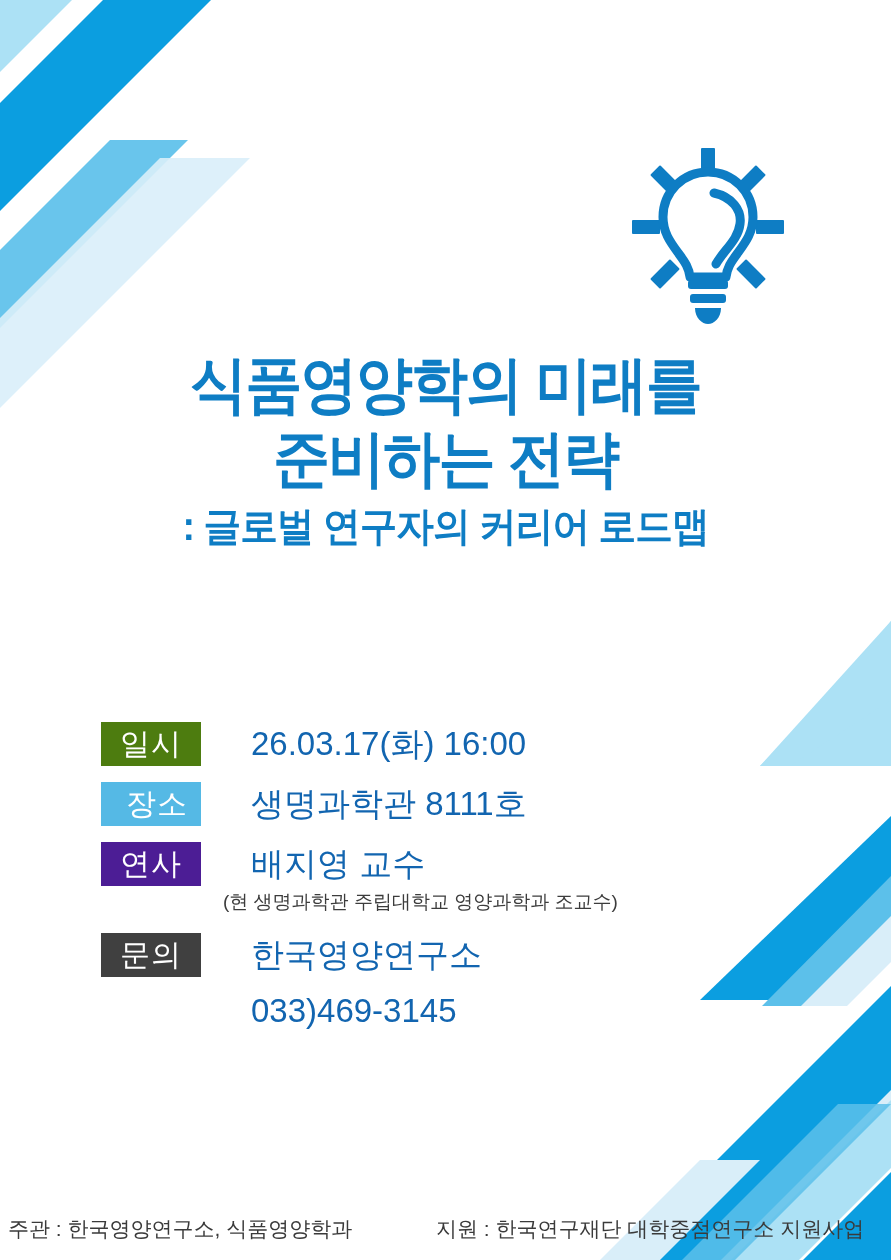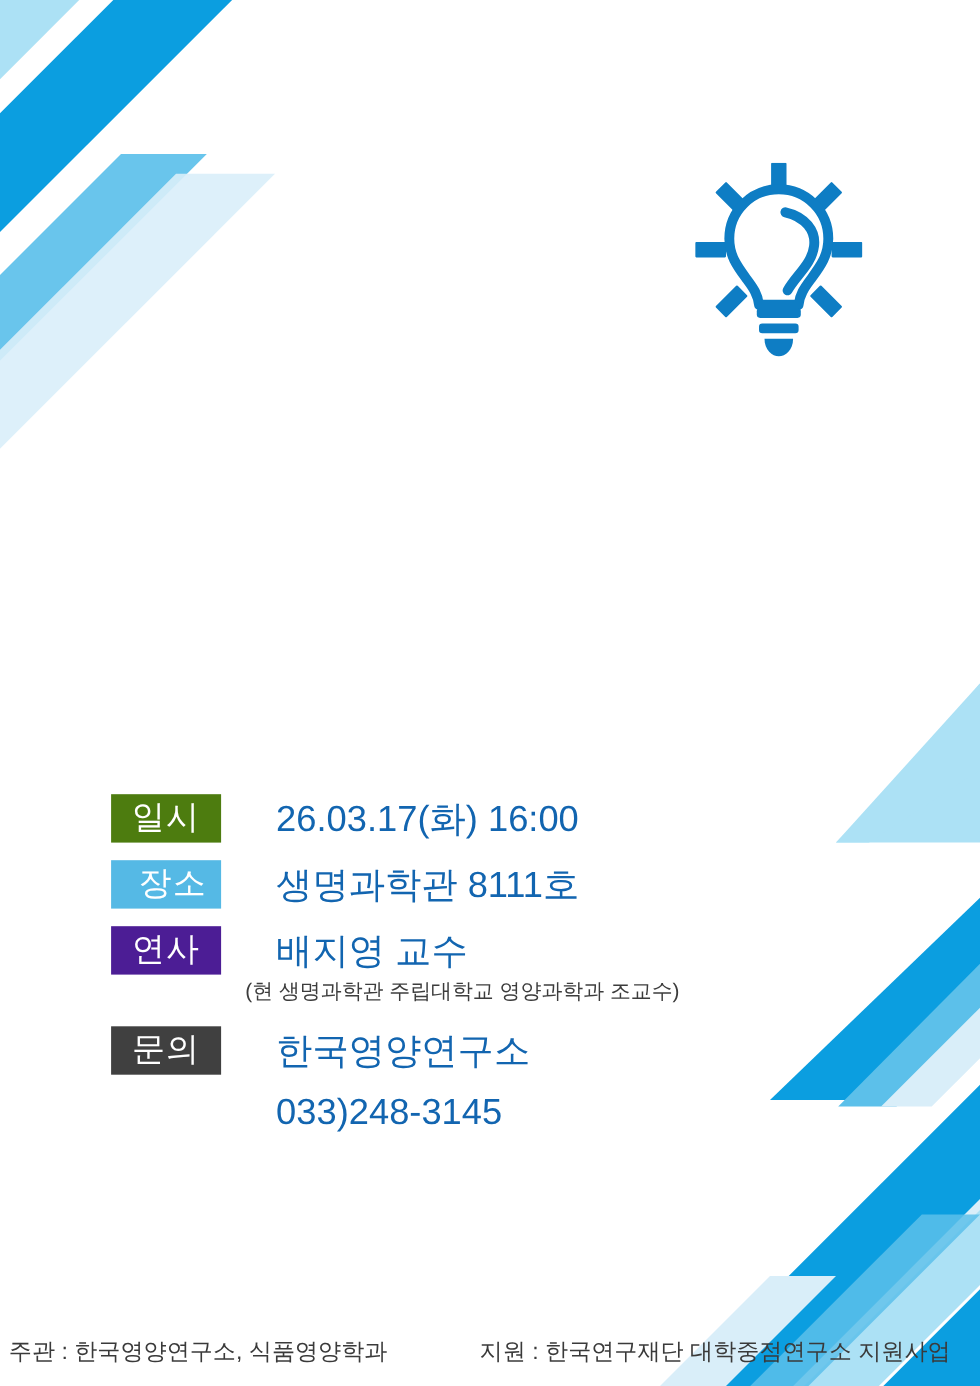--- a/index.html
+++ b/index.html
@@ -179,20 +179,25 @@
       <path d="M76 24 C51 24 31 44 31 69 C31 85 39 95 47 106 C53 114 57 120 58 129 L94 129 C95 120 99 114 105 106 C113 95 121 85 121 69 C121 44 101 24 76 24 Z" fill="none" stroke="#0e7dc4" stroke-width="9" stroke-linejoin="round"></path>
 
       <path d="M82 45 C100 49 110 62 108 76 C106 92 92 102 84 116" fill="none" stroke="#0e7dc4" stroke-width="9" stroke-linecap="round"></path>
 
       <rect x="56" y="132" width="40" height="9" rx="3" fill="#0e7dc4"></rect>
       <rect x="58" y="146" width="36" height="9" rx="3" fill="#0e7dc4"></rect>
       <path d="M63 160 L89 160 C89 170 82 176 76 176 C70 176 63 170 63 160 Z" fill="#0e7dc4"></path>
     </svg>
   </div>
 
+  <div id="title-block">
+    <div class="title-line" style="color: rgb(14, 125, 196);">식품영양학의 미래를</div>
+    <div class="title-line" style="color: rgb(14, 125, 196);">준비하는 전략</div>
+    <div class="subtitle-line" style="color: rgb(14, 125, 196);">: 글로벌 연구자의 커리어 로드맵</div>
+  </div>
 
   <div id="info-block">
 
     <div class="info-row">
       <div class="info-label" style="background: #4d7c0f;">일시</div>
       <div class="info-values">
         <div class="info-value" style="color: rgb(18, 101, 176);">26.03.17(화) 16:00</div>
       </div>
     </div>
 
@@ -208,21 +213,21 @@
       <div class="info-values">
         <div class="info-value" style="color: rgb(18, 101, 176);">배지영 교수</div>
         <div class="info-sub" style="color: rgb(60, 60, 60);">(현 생명과학관 주립대학교 영양과학과 조교수)</div>
       </div>
     </div>
 
     <div class="info-row">
       <div class="info-label" style="background: #404040;">문의</div>
       <div class="info-values">
         <div class="info-value" style="color: rgb(18, 101, 176);">한국영양연구소</div>
-        <div class="info-value info-value-second" style="color: rgb(18, 101, 176);">033)248-3145</div>
+        <div class="info-value info-value-second" style="color: rgb(18, 101, 176);">033)469-3145</div>
       </div>
     </div>
 
   </div>
 
   <div id="footer">
     <div class="footer-text" id="footer-host">주관 : 한국영양연구소, 식품영양학과</div>
     <div class="footer-text" id="footer-support">지원 : 한국연구재단 대학중점연구소 지원사업</div>
   </div>
 

